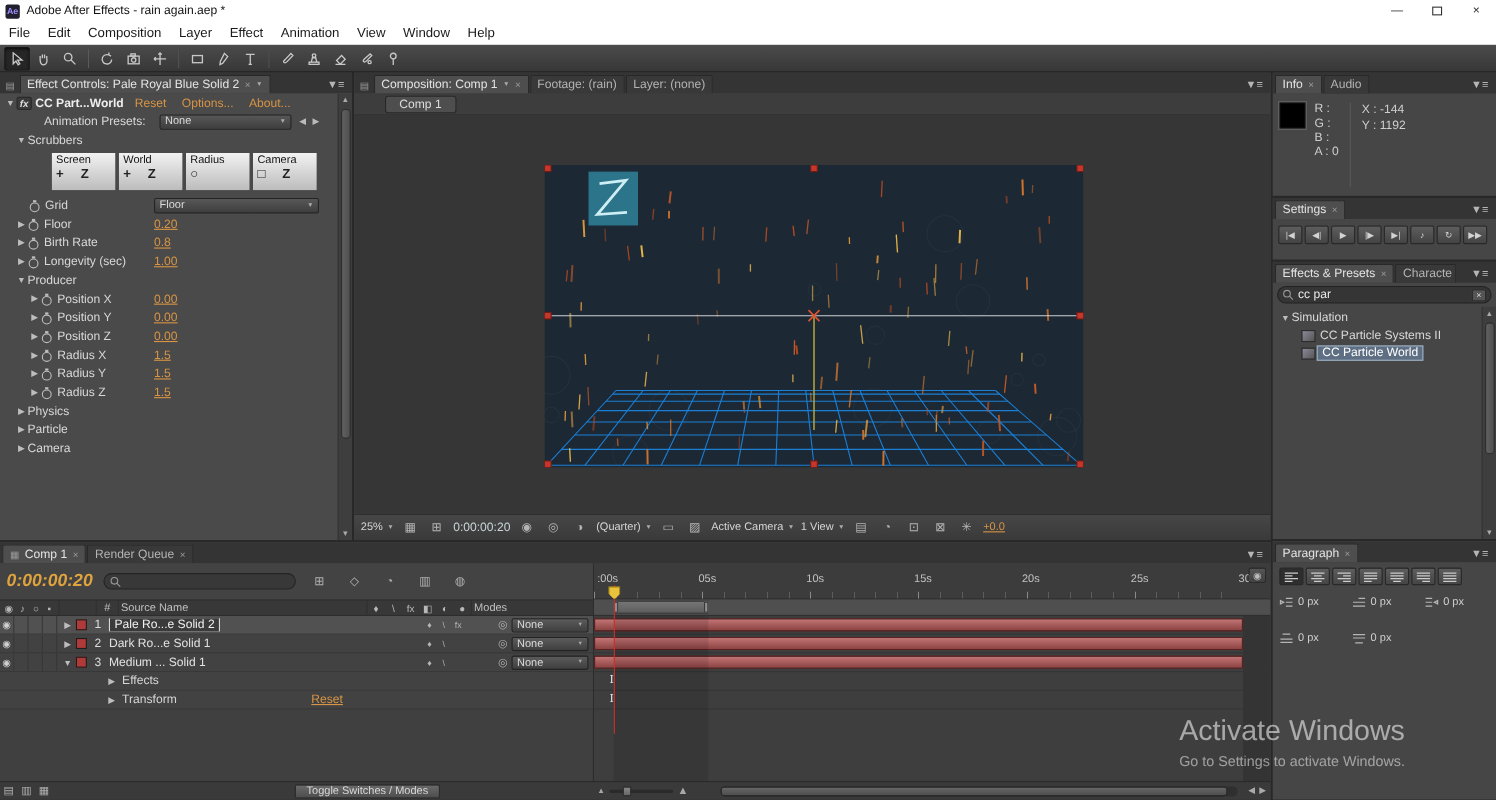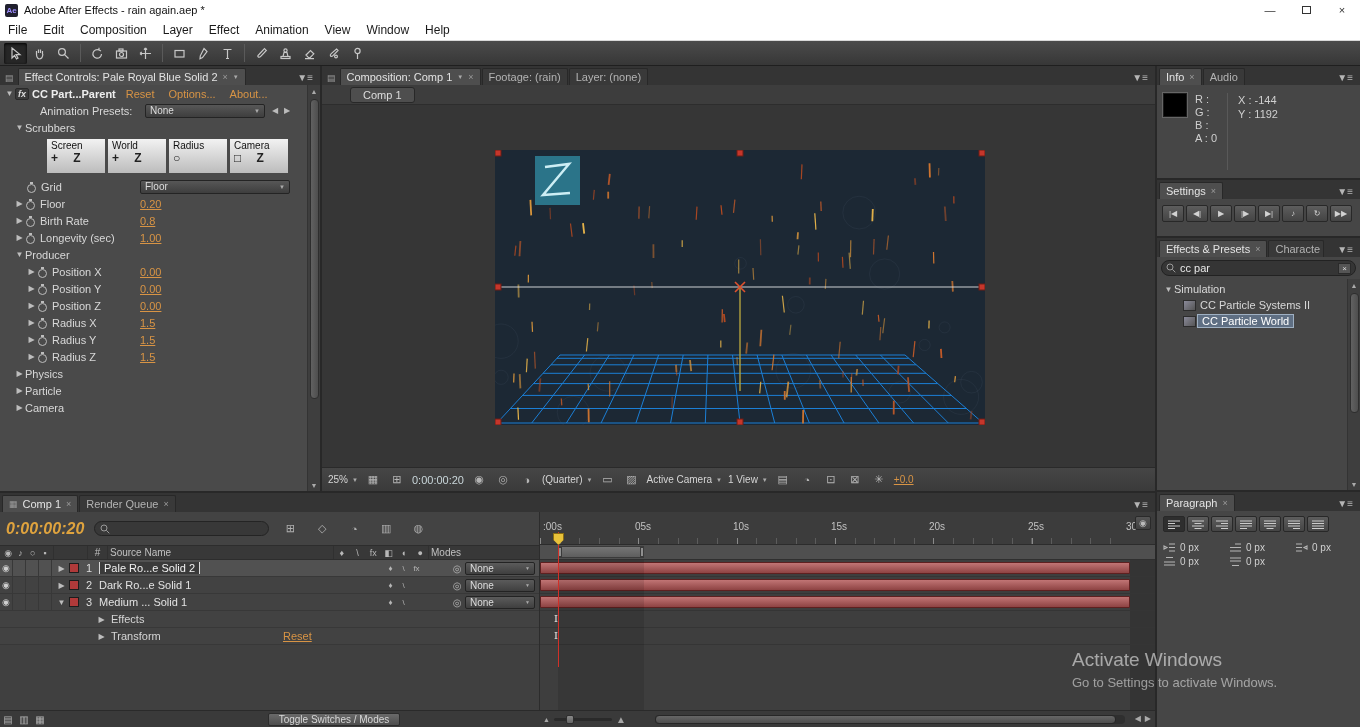--- a/index.html
+++ b/index.html
@@ -94,21 +94,21 @@
 .ep-row{height:16px;display:flex;align-items:center;padding-left:6px;color:#d8d8d8}
 .ep-item{padding-left:26px;gap:4px}
 .fx-icon{width:13px;height:11px;background:linear-gradient(135deg,#8a8a9a,#555);border:1px solid #2c2c2c;flex-shrink:0}
 .ep-sel{background:#5f6f83;border:1px solid #9fb0c2;color:#fff;padding:0 4px;margin-left:-3px}
 .para-panel{flex:1}
 .para-body{flex:1;padding:5px 6px}
 .align-row{display:flex;gap:2px;margin-bottom:10px}
 .align-btn{width:22px;height:16px;background:linear-gradient(#5d5d5d,#454545);border:1px solid #282828;border-radius:2px;display:flex;align-items:center;justify-content:center}
 .align-btn.active{background:#2e2e2e}
 .align-btn path{stroke:#ccc;stroke-width:1.2}
-.para-grid{display:grid;grid-template-columns:66px 66px 1fr;row-gap:3px}
+.para-grid{display:grid;grid-template-columns:66px 66px 1fr;row-gap:22px}
 .para-field{display:flex;align-items:center;gap:4px;color:#d0d0d0;font-size:10px}
 .para-field svg path{stroke:#b5b5b5;stroke-width:1.1;fill:none}
 
 .timeline-panel{flex:1}
 .tl-body{flex:1;display:flex;min-height:0}
 .tl-left{width:540px;border-right:1px solid #2c2c2c;display:flex;flex-direction:column;background:#404040}
 .tl-toolbar{height:33px;display:flex;align-items:center;padding:0 6px;gap:10px;background:#434343}
 .tl-timecode{font-size:16px;font-weight:bold;font-style:italic;color:#dfa33e}
 .tl-search{width:175px;height:15px;background:#383838;border:1px solid #242424;border-radius:8px;display:flex;align-items:center;padding:0 5px}
 .tl-btn{width:22px;text-align:center;color:#b0b0b0;font-size:11px}
@@ -152,21 +152,21 @@
 .tf-ic{width:16px;text-align:center;color:#b0b0b0;font-size:10px}
 .toggle-btn{position:absolute;left:268px;top:2px;width:132px;height:13px;background:linear-gradient(#6a6a6a,#4d4d4d);border:1px solid #2c2c2c;border-radius:2px;color:#d8d8d8;font-size:10px;display:flex;align-items:center;justify-content:center}
 .zoom-ctl{position:absolute;left:543px;top:3px;display:flex;align-items:center;gap:4px;color:#a8a8a8}
 .zoom-track{width:58px;height:3px;background:#2a2a2a;border-radius:2px;position:relative}
 .zoom-thumb{position:absolute;left:12px;top:-3px;width:8px;height:9px;background:linear-gradient(#888,#666);border:1px solid #2e2e2e;border-radius:2px}
 .hscroll{position:absolute;left:655px;right:30px;top:4px;height:9px;background:#2f2f2f;border-radius:4px}
 .hscroll-thumb{position:absolute;left:0;width:98%;top:0;bottom:0;background:linear-gradient(#666,#4e4e4e);border:1px solid #272727;border-radius:4px}
 .hs-arrs{position:absolute;right:4px;top:3px;display:flex;gap:4px;color:#aaa;font-size:8px}
 
 .watermark{position:absolute;left:1072px;top:649px;color:rgba(255,255,255,0.55);pointer-events:none;z-index:50}
-.wm1{font-size:19px}
+.wm1{font-size:26px}
 .wm2{font-size:13px;margin-top:4px;color:rgba(255,255,255,0.5)}
 .mag{flex-shrink:0}
 </style>
 </head>
 <body>
 
 <div class="titlebar">
   <span class="ae-logo">Ae</span>
   <span class="t-text">Adobe After Effects - rain again.aep *</span>
   <div class="win-btns">
@@ -285,21 +285,21 @@
             <span class="tclose">×</span>
             <span class="tdrop">▼</span>
           </div>
           <span class="panel-menu">▼≡</span>
         </div>
         <div class="ec-body">
           <div class="ec-cols">
             <div class="ec-row">
               <span class="tw">▼</span>
               <span class="fx-badge">fx</span>
-              <span class="ec-effname">CC Part...Parent</span>
+              <span class="ec-effname">CC Part...World</span>
               <span class="ec-link">Reset</span>
               <span class="ec-link">Options...</span>
               <span class="ec-link">About...</span>
             </div>
             <div class="ec-row" style="padding-left:40px">
               <span class="ec-label">Animation Presets:</span>
               <span class="ec-dd" style="left:145px;width:120px">
                   <span>None</span>
                   <span class="arr">▼</span>
                 </span>

